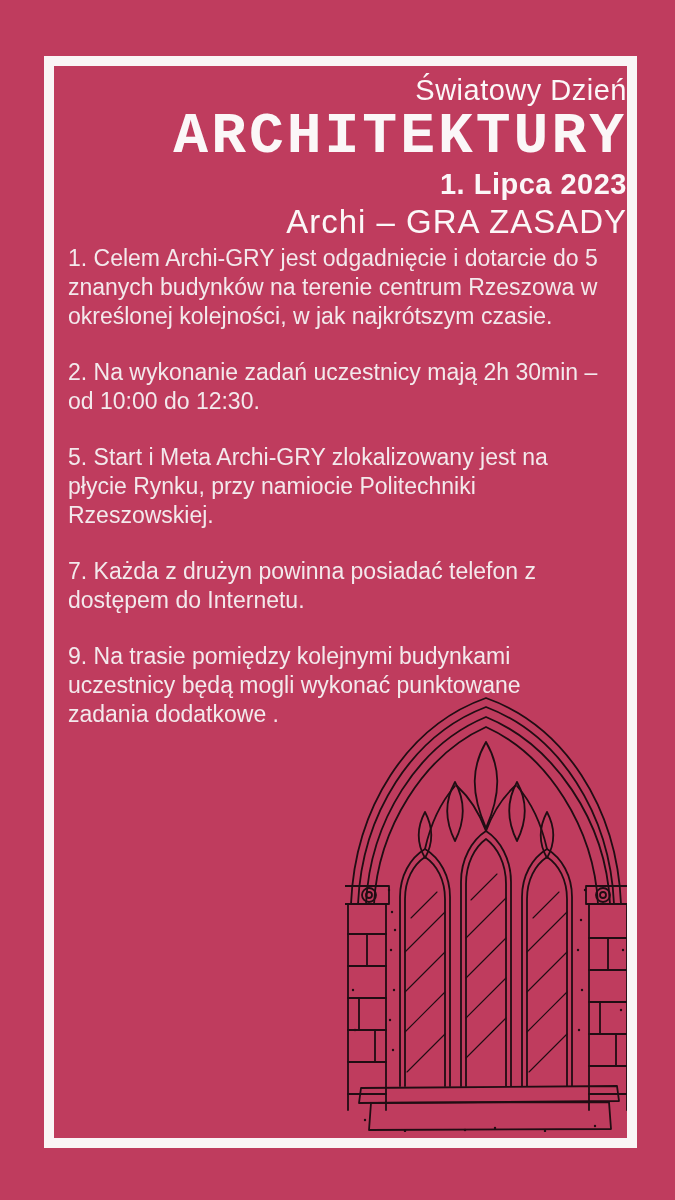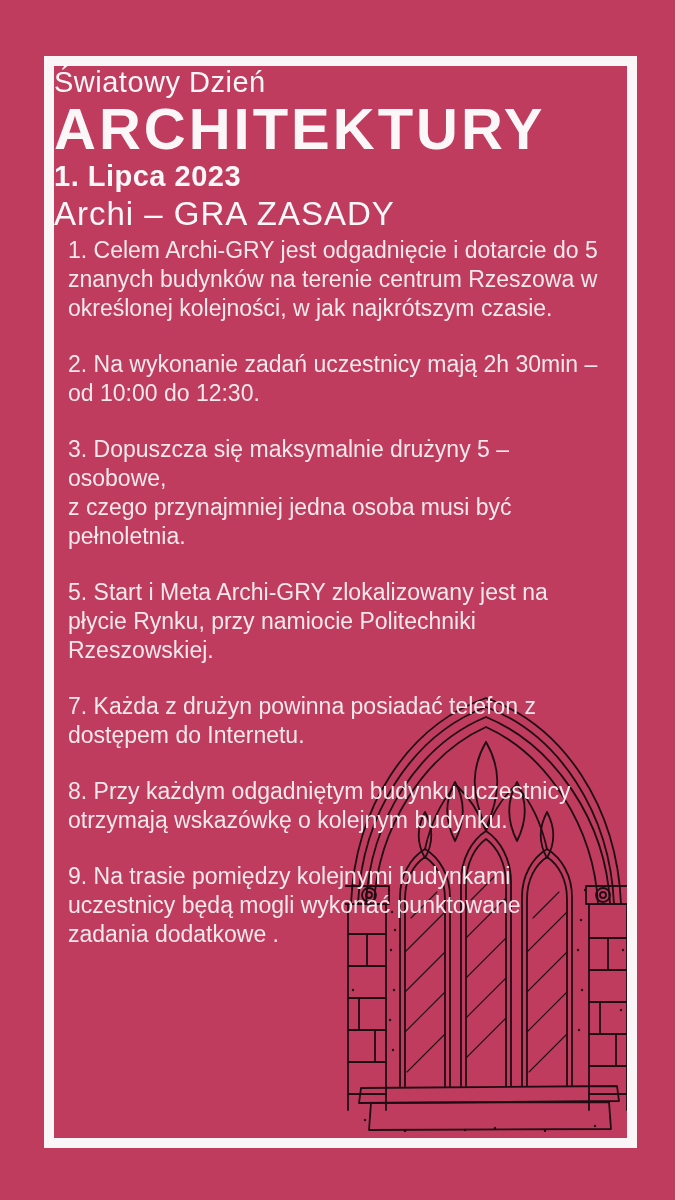--- a/index.html
+++ b/index.html
@@ -18,28 +18,30 @@
   }
   .frame{
     position:absolute;left:44px;top:56px;
     width:593px;height:1092px;
     border:10px solid var(--frame);
     box-sizing:border-box;
     overflow:hidden;
   }
   .header{
     position:relative;z-index:2;
-    text-align:left;color:var(--heading-text);
+    text-align:right;color:var(--heading-text);
+    padding-top:8px;
   }
   .kicker{
     font-size:29px;line-height:32px;font-weight:400;letter-spacing:.5px;
   }
   .title{
     font-size:58px;line-height:62px;font-weight:700;letter-spacing:3px;
     margin:0;
+    font-family:Liberation Mono, monospace;
   }
   .date{
     font-size:29px;line-height:32px;font-weight:700;letter-spacing:.5px;
   }
   .section-title{
     font-size:33px;line-height:36px;font-weight:400;letter-spacing:1px;
     margin-top:4px;
   }
   .rules{
     position:relative;z-index:2;
@@ -70,30 +72,25 @@
     <div class="date">1. Lipca 2023</div>
     <div class="section-title">Archi – GRA ZASADY</div>
   </div>
 
   <div class="rules">
     <p>1. Celem Archi-GRY jest odgadnięcie i dotarcie do 5
 znanych budynków na terenie centrum Rzeszowa w
 określonej kolejności, w jak najkrótszym czasie.</p>
     <p>2. Na wykonanie zadań uczestnicy mają 2h 30min –
 od 10:00 do 12:30.</p>
-    <p>3. Dopuszcza się maksymalnie drużyny  5 – osobowe,
-z czego przynajmniej jedna osoba musi być
-pełnoletnia.</p>
     <p>5. Start i Meta Archi-GRY zlokalizowany jest na
 płycie Rynku, przy namiocie Politechniki
 Rzeszowskiej.</p>
     <p>7. Każda z drużyn powinna posiadać telefon z
 dostępem do Internetu.</p>
-    <p>8. Przy każdym odgadniętym budynku uczestnicy
-otrzymają wskazówkę o kolejnym budynku.</p>
     <p>9. Na trasie pomiędzy kolejnymi budynkami
 uczestnicy będą mogli wykonać punktowane
 zadania dodatkowe .</p>
   </div>
 
   <div class="illustration">
     <svg viewBox="0 0 285 442" width="285" height="442" aria-hidden="true">
       <g stroke="var(--sketch-ink)" fill="none" stroke-width="1.8" stroke-linecap="round" stroke-linejoin="round">
 
         <path d="M6 214 C10 118 62 36 141 8 C220 36 272 118 276 214"></path>

